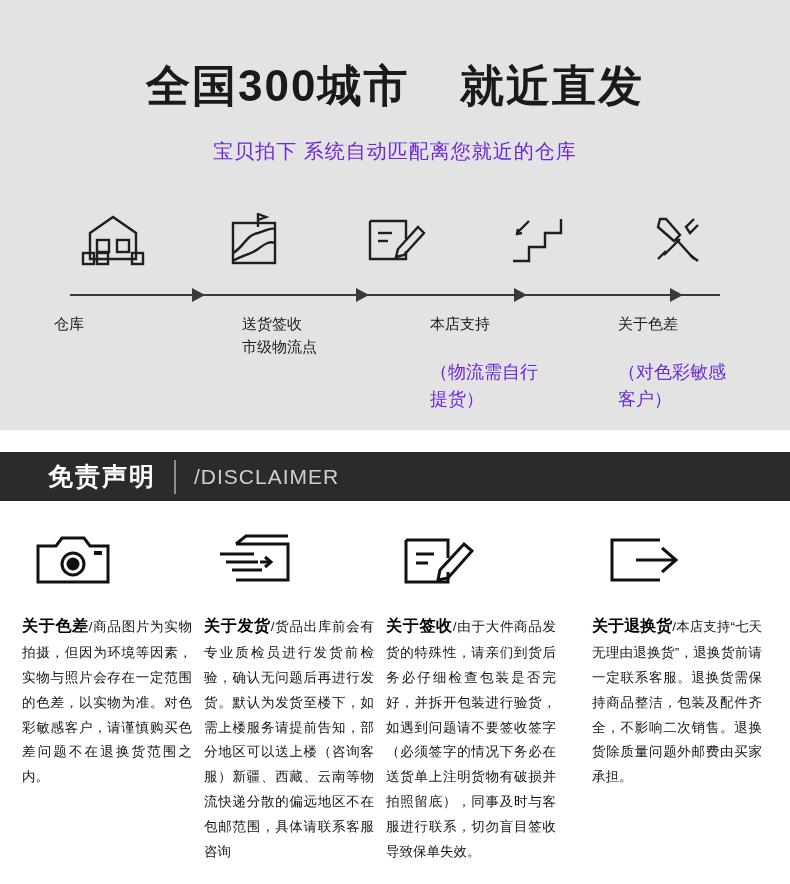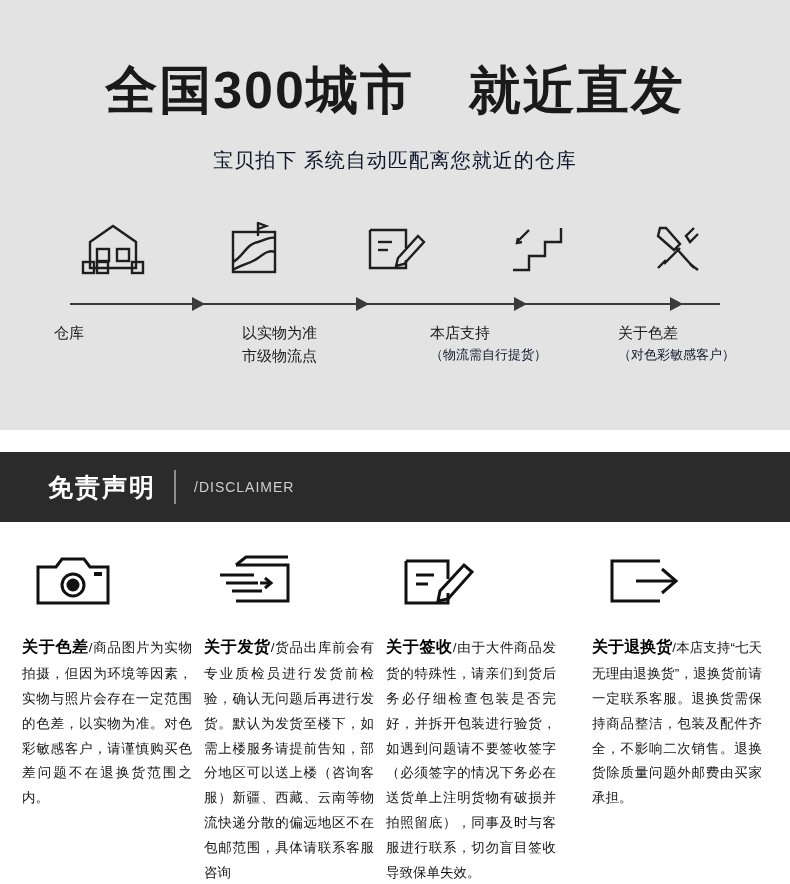--- a/index.html
+++ b/index.html
@@ -18,35 +18,35 @@
   
   .ship-panel {
     position: relative;
     width: 790px;
     height: 430px;
     background: #e3e3e3;
     box-sizing: border-box;
   }
   .ship-title {
     text-align: center;
-    font-size: 52px;
+    font-size: 44px;
     font-weight: bold;
     letter-spacing: 2px;
     color: #1a1a1a;
     padding-top: 62px;
     line-height: 1.1;
   }
   .ship-title .gap {
     display: inline-block;
     width: 22px;
   }
   .ship-sub {
     text-align: center;
     font-size: 20px;
-    color: #0f172a;
+    color: #6d28d9;
     margin-top: 28px;
     letter-spacing: 1px;
   }
 
   .flow {
     position: relative;
     margin-top: 44px;
     padding: 0 40px;
     box-sizing: border-box;
     width: 790px;
@@ -95,28 +95,29 @@
     margin-top: 6px;
   }
   .flow-labels .label-cell {
     width: 118px;
     text-align: left;
     font-size: 15px;
     color: #1a1a1a;
     line-height: 1.5;
   }
   .flow-labels .label-cell .sub {
-    font-size: 13px;
-    color: #0f172a;
+    font-size: 18px;
+    color: #6d28d9;
+    margin-top: 23px;
   }
 
   
   .disc-header {
     width: 790px;
-    height: 70px;
+    height: 49px;
     background: #2b2b2b;
     display: flex;
     align-items: center;
     box-sizing: border-box;
     margin-top: 22px;
   }
   .disc-header .cn {
     color: #ffffff;
     font-size: 25px;
     font-weight: bold;
@@ -124,21 +125,21 @@
     letter-spacing: 2px;
   }
   .disc-header .divider {
     width: 2px;
     height: 34px;
     background: #8e8e8e;
     margin: 0 18px;
   }
   .disc-header .en {
     color: #cfcfcf;
-    font-size: 14px;
+    font-size: 21px;
     letter-spacing: 1px;
   }
 
   
   .disc-body {
     display: flex;
     padding: 30px 22px 0 22px;
     box-sizing: border-box;
     width: 790px;
   }
@@ -253,21 +254,21 @@
       <div class="arrow" style="left:316px"></div>
       <div class="arrow" style="left:474px"></div>
       <div class="arrow" style="left:630px"></div>
     </div>
 
     <div class="flow-labels">
       <div class="label-cell">
         <div>仓库</div>
       </div>
       <div class="label-cell">
-        <div>以实物为准</div>
+        <div>送货签收</div>
         <div>市级物流点</div>
       </div>
       <div class="label-cell">
         <div>本店支持</div>
         <div class="sub">（物流需自行提货）</div>
       </div>
       <div class="label-cell">
         <div>关于色差</div>
         <div class="sub">（对色彩敏感客户）</div>
       </div>

